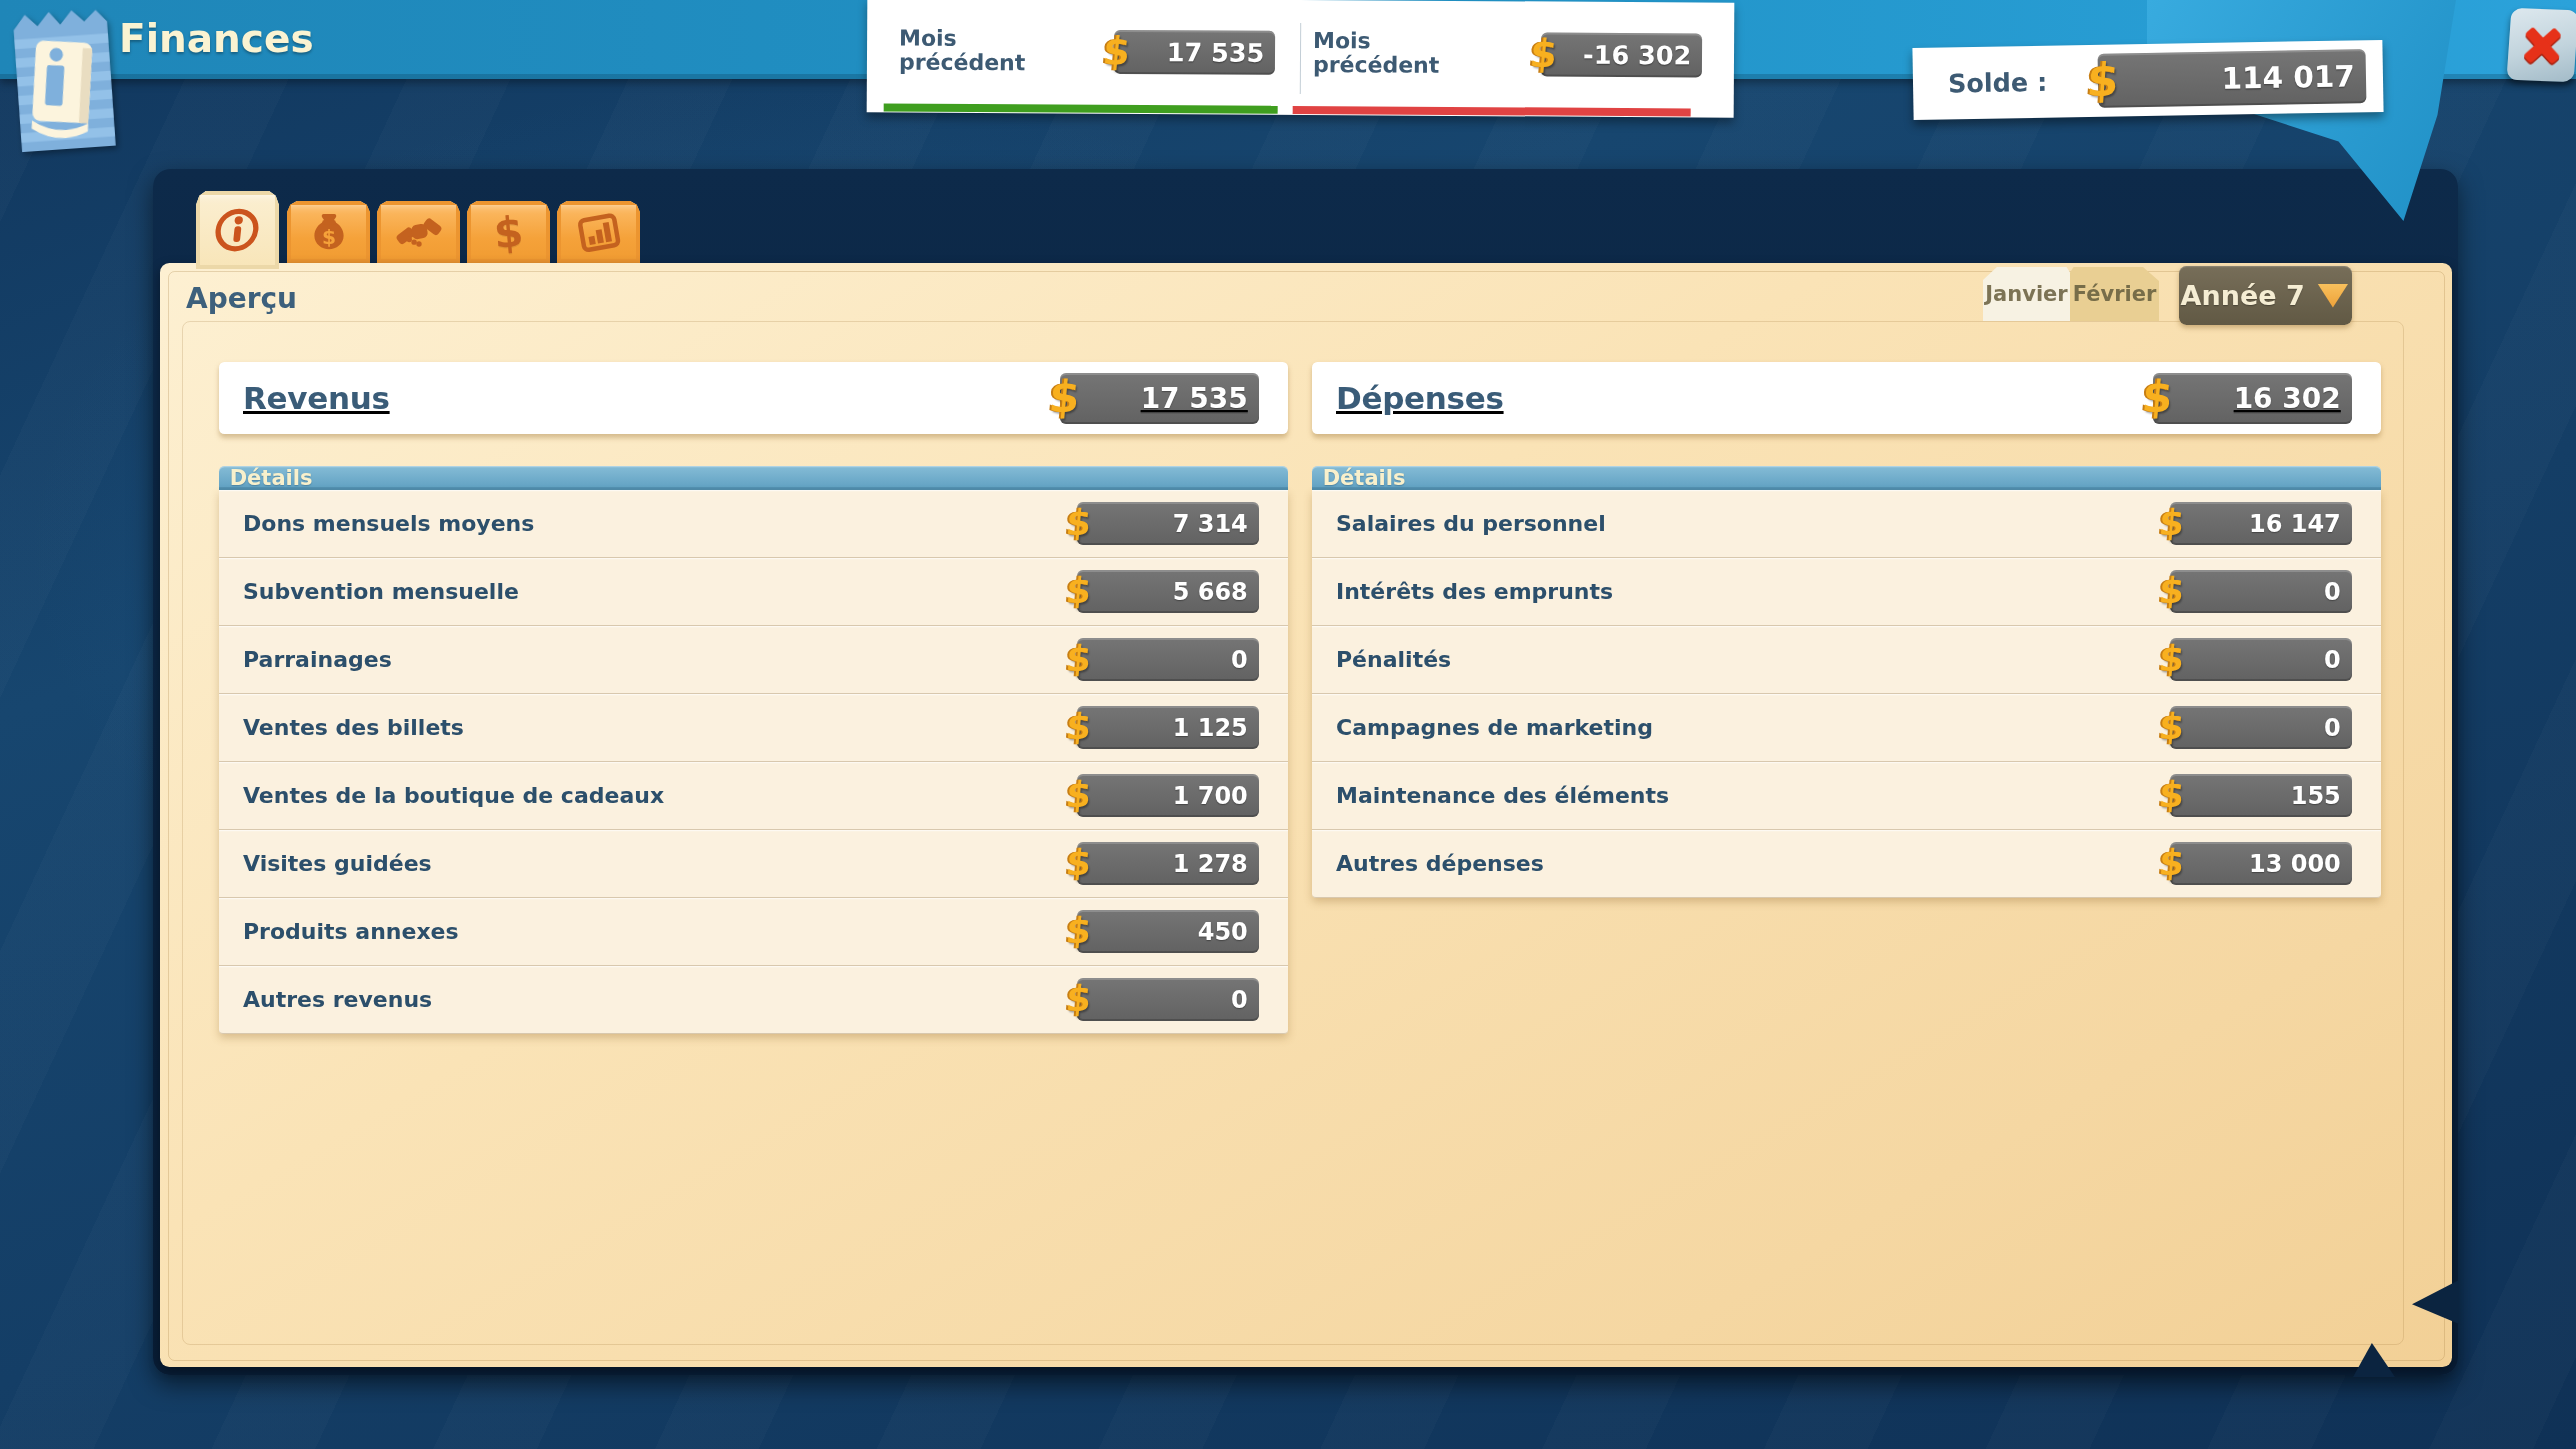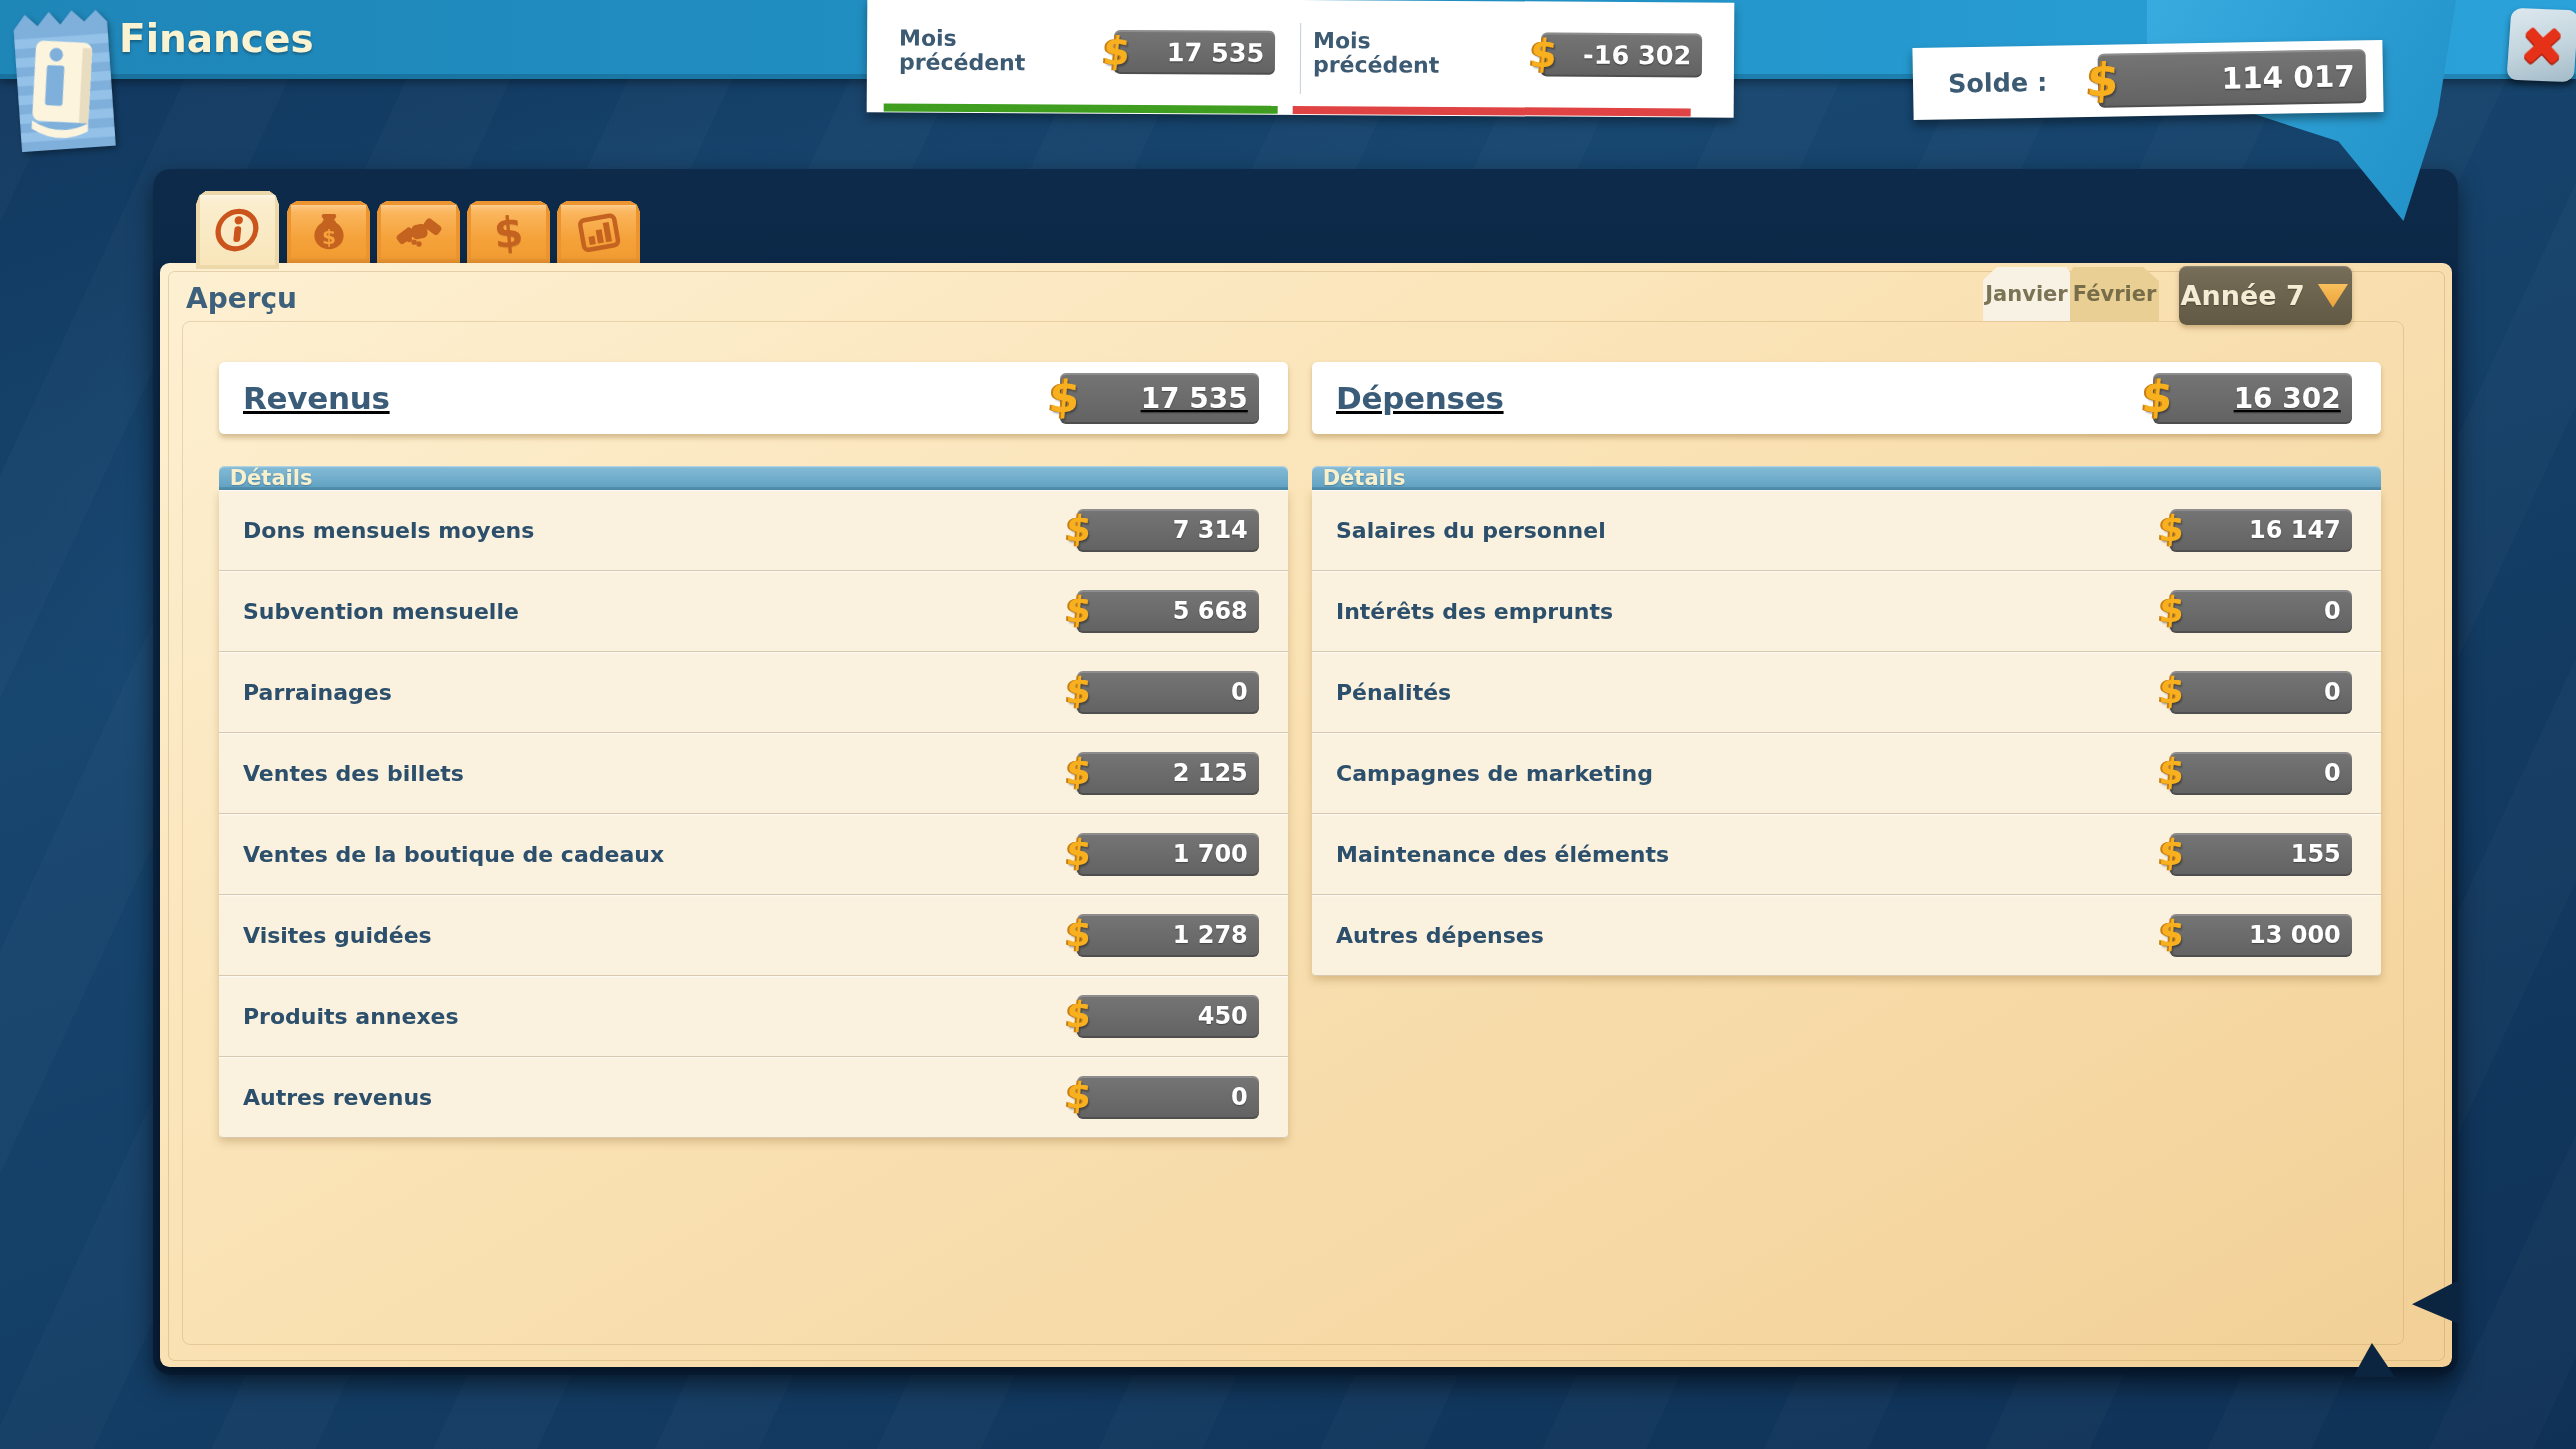--- a/index.html
+++ b/index.html
@@ -113,21 +113,21 @@
   .sum-card{position:relative;height:72px;background:#fff;border-radius:5.4px;
     box-shadow:0 3.4px 5.4px rgba(140,100,40,.35);display:flex;align-items:center;
     padding:0 29.5px 0 24px;box-sizing:border-box;text-decoration:underline;}
   .sum-title{font-size:31px;font-weight:bold;color:#3a5c78;letter-spacing:-0.3px;}
   .details-bar{margin-top:32px;height:24px;border-radius:5.4px 5.4px 0 0;
     background:linear-gradient(#85bcd6,#5e9fc1);
     box-shadow:inset 0 -2.7px 0 #4d8cad, inset 0 1.3px 0 rgba(255,255,255,.35);
     display:flex;align-items:center;padding-left:10.7px;box-sizing:border-box;}
   .details-label{font-size:21px;font-weight:bold;color:#f8f0cc;text-shadow:0 0.7px 1.3px rgba(40,80,110,.4);}
   .rows{box-shadow:0 4px 8px rgba(140,95,35,.3);border-radius:0 0 4px 4px;}
-  .row{position:relative;height:81px;background:#fbf1df;display:flex;align-items:center;
+  .row{position:relative;height:68px;background:#fbf1df;display:flex;align-items:center;
     padding:0 29.5px 0 24px;box-sizing:border-box;border-bottom:1.3px solid #d8c8ae;
     box-shadow:inset 0 1.3px 0 rgba(255,255,255,.6);}
   .row:last-child{border-radius:0 0 4px 4px;}
   .row-label{font-size:22px;font-weight:600;color:#2c4f6b;}
 
   
   .notch{position:absolute;background:#0b2440;z-index:4;}
   .notch.n1{left:2412px;top:1280px;width:47px;height:44px;clip-path:polygon(100% 0,100% 100%,0 55%);}
   .notch.n2{left:2353px;top:1343px;width:42px;height:34px;clip-path:polygon(0 100%,100% 100%,45% 0);}
 </style>
@@ -292,21 +292,21 @@
         <span class="row-label">Parrainages</span>
         <span class="pill rowpill">
             <span class="cash">$</span>
             <span class="val">0</span>
           </span>
       </div>
       <div class="row">
         <span class="row-label">Ventes des billets</span>
         <span class="pill rowpill">
             <span class="cash">$</span>
-            <span class="val">2 125</span>
+            <span class="val">1 125</span>
           </span>
       </div>
       <div class="row">
         <span class="row-label">Ventes de la boutique de cadeaux</span>
         <span class="pill rowpill">
             <span class="cash">$</span>
             <span class="val">1 700</span>
           </span>
       </div>
       <div class="row">

